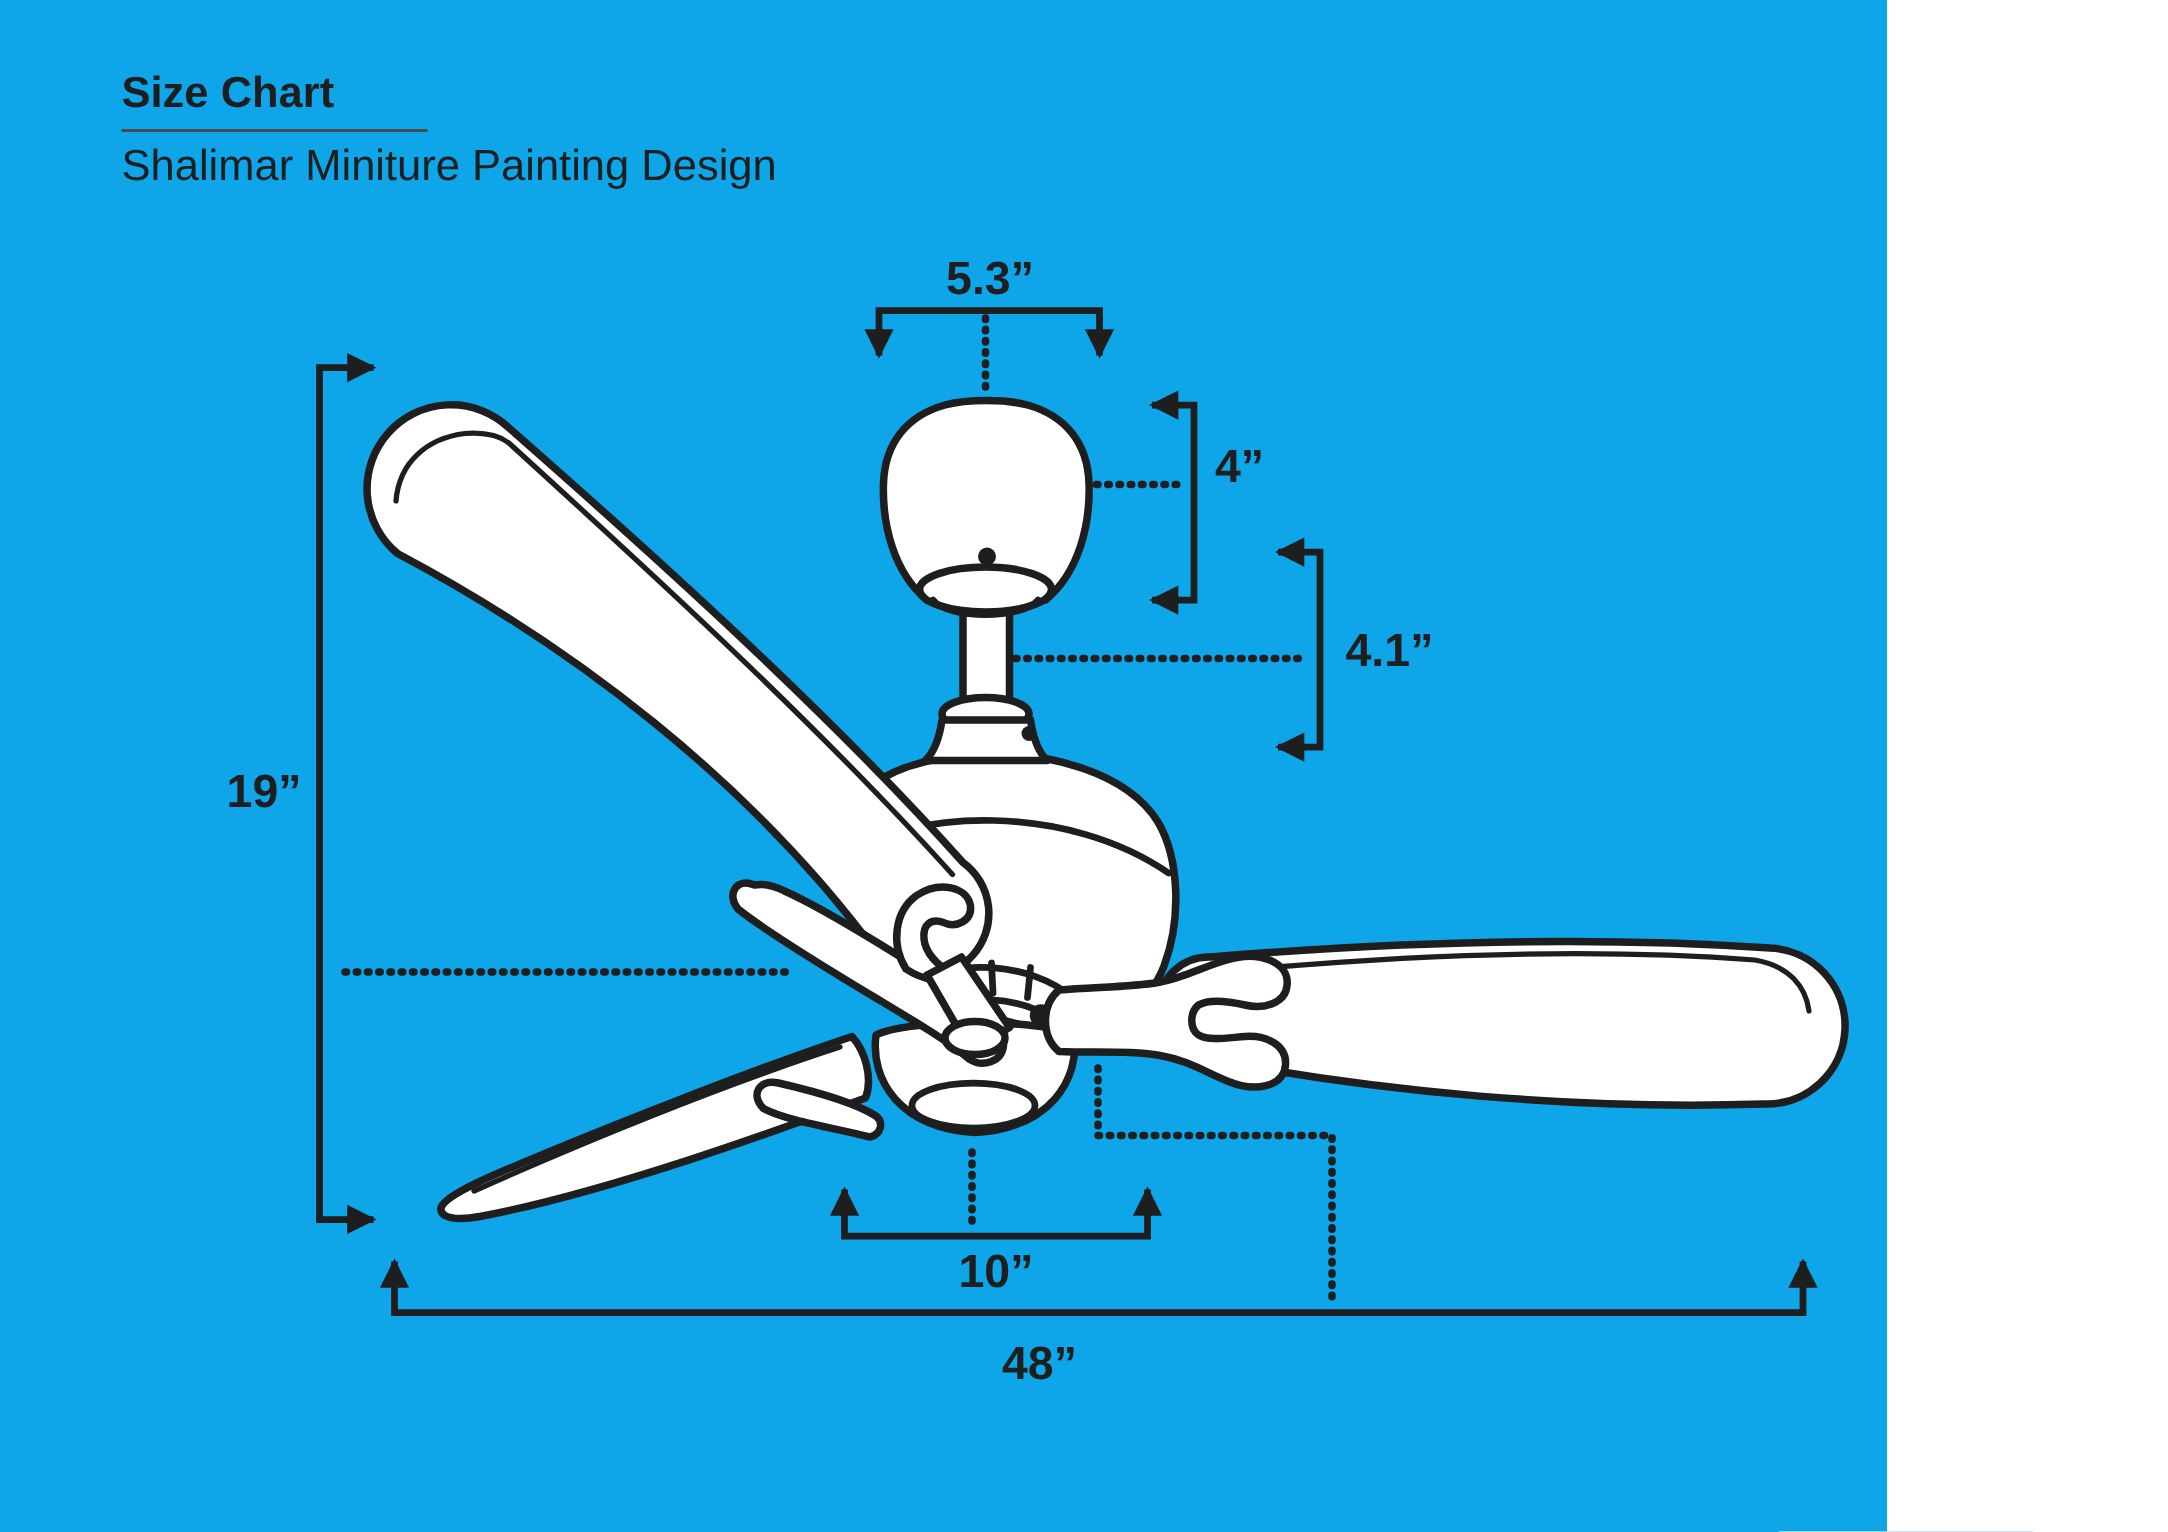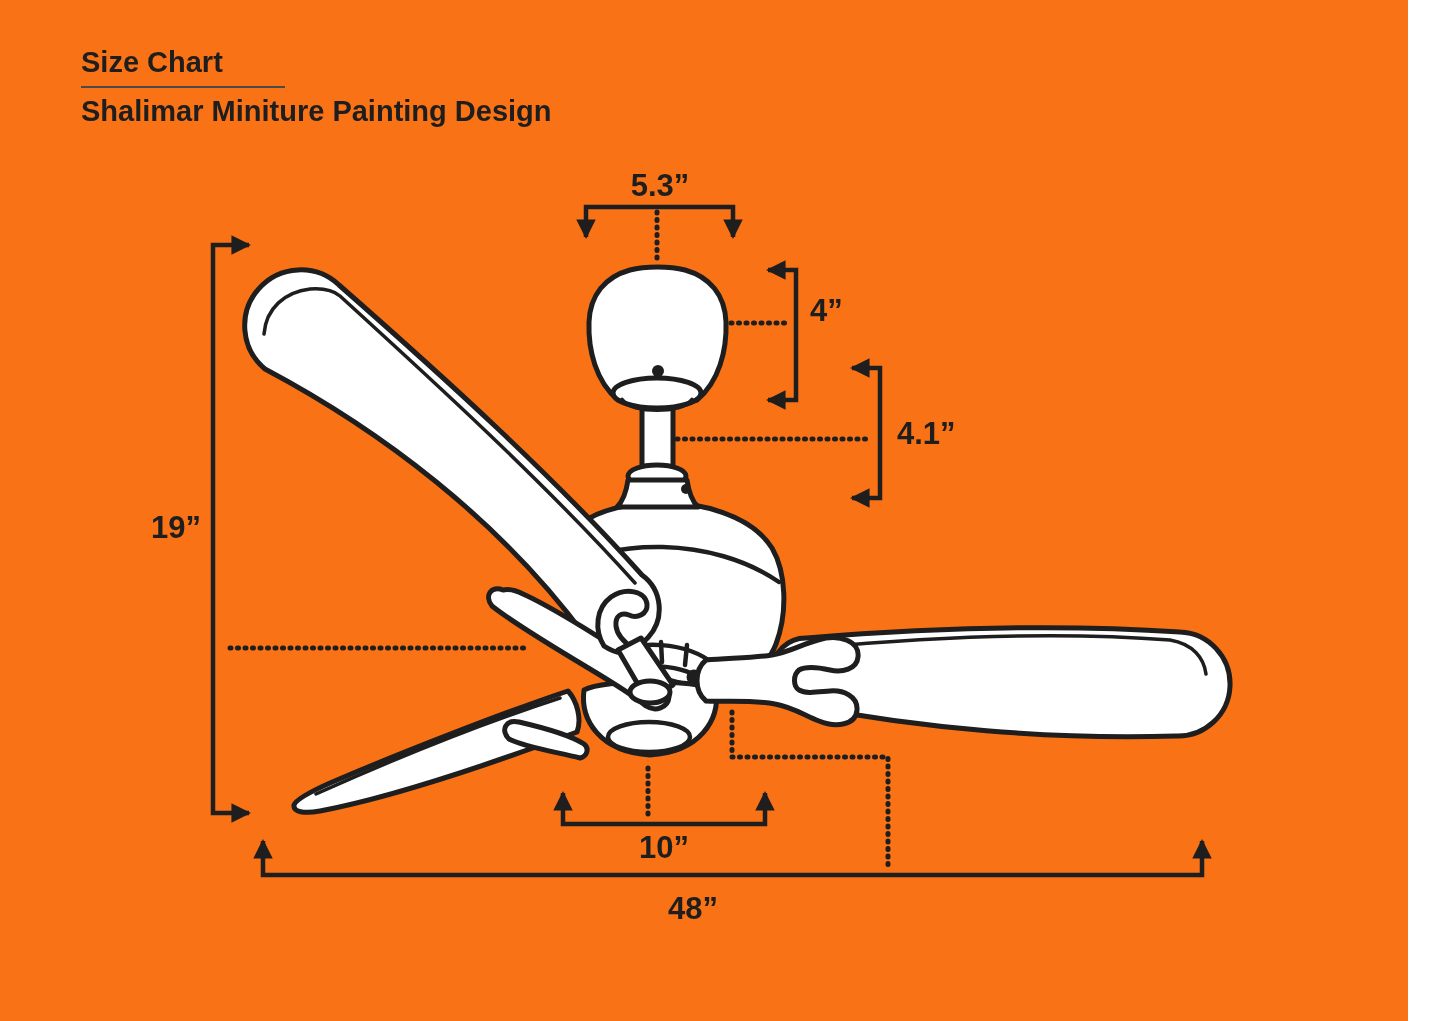--- a/index.html
+++ b/index.html
@@ -1,22 +1,22 @@
 <!DOCTYPE html>
 <html><head>
 <meta charset="utf-8">
 <style>
   html,body{margin:0;padding:0;background:#ffffff;}
-  .page{position:relative;width:1408px;height:1021px;background:#f97316;overflow:hidden;
+  .page{position:relative;width:1258px;height:1021px;background:#0ea5e9;overflow:hidden;
         font-family:"Liberation Sans",sans-serif;}
   .hdr-title{position:absolute;left:81px;top:48px;font-size:29px;font-weight:700;
              color:#1e1e1e;letter-spacing:0px;line-height:1;}
   .hdr-underline{position:absolute;left:81px;top:86px;width:204px;height:0;
              border-top:2.5px solid #4a4a4a;}
-  .hdr-subtitle{position:absolute;left:81px;top:97px;font-size:29px;font-weight:700;
+  .hdr-subtitle{position:absolute;left:81px;top:97px;font-size:29px;font-weight:400;
              color:#1e1e1e;line-height:1;}
   svg{position:absolute;left:0;top:0;}
   .ink{stroke:#1e1e1e;stroke-width:5;fill:#ffffff;stroke-linejoin:round;stroke-linecap:round;}
   .ink-line{stroke:#1e1e1e;stroke-width:4.5;fill:none;stroke-linejoin:round;stroke-linecap:round;}
   .ink-fill{fill:#1e1e1e;stroke:none;}
   .dim{stroke:#1e1e1e;stroke-width:4.5;fill:none;stroke-linejoin:miter;}
   .dot{stroke:#1e1e1e;stroke-width:5;fill:none;stroke-dasharray:1 6.5;stroke-linecap:round;}
   .dim-label{font-family:"Liberation Sans",sans-serif;font-size:31px;font-weight:700;fill:#1e1e1e;}
 </style>
 </head>

